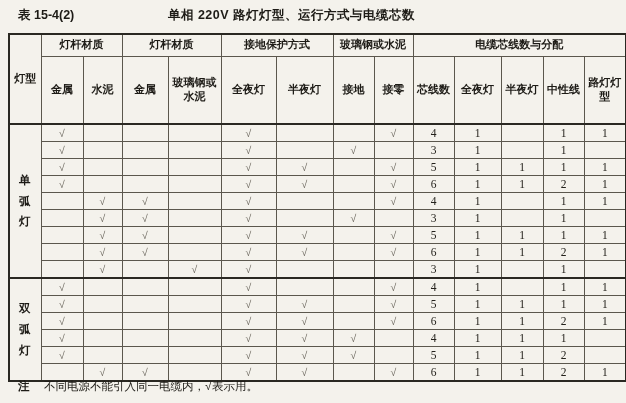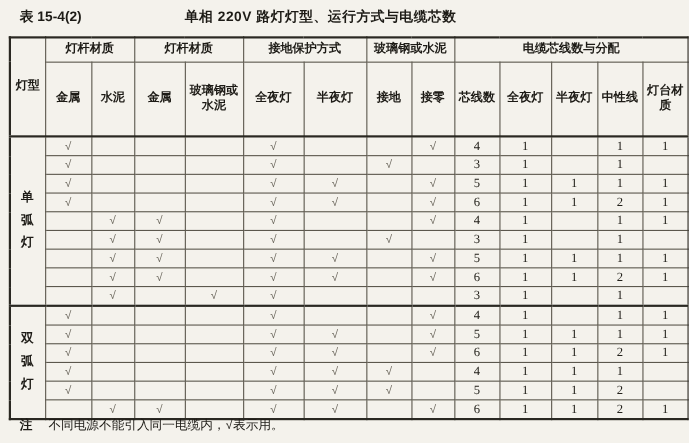--- a/index.html
+++ b/index.html
@@ -74,21 +74,21 @@
         <th>金属</th>
         <th>玻璃钢或水泥</th>
         <th>全夜灯</th>
         <th>半夜灯</th>
         <th>接地</th>
         <th>接零</th>
         <th>芯线数</th>
         <th>全夜灯</th>
         <th>半夜灯</th>
         <th>中性线</th>
-        <th>灯台材质</th>
+        <th>路灯灯型</th>
       </tr>
     </thead>
   <tbody id="tbody">
       <tr>
         <th rowspan="9" class="section-label">单弧灯</th>
         <td class="check">√</td>
         <td class=""></td>
         <td class=""></td>
         <td class=""></td>
         <td class="check">√</td>

